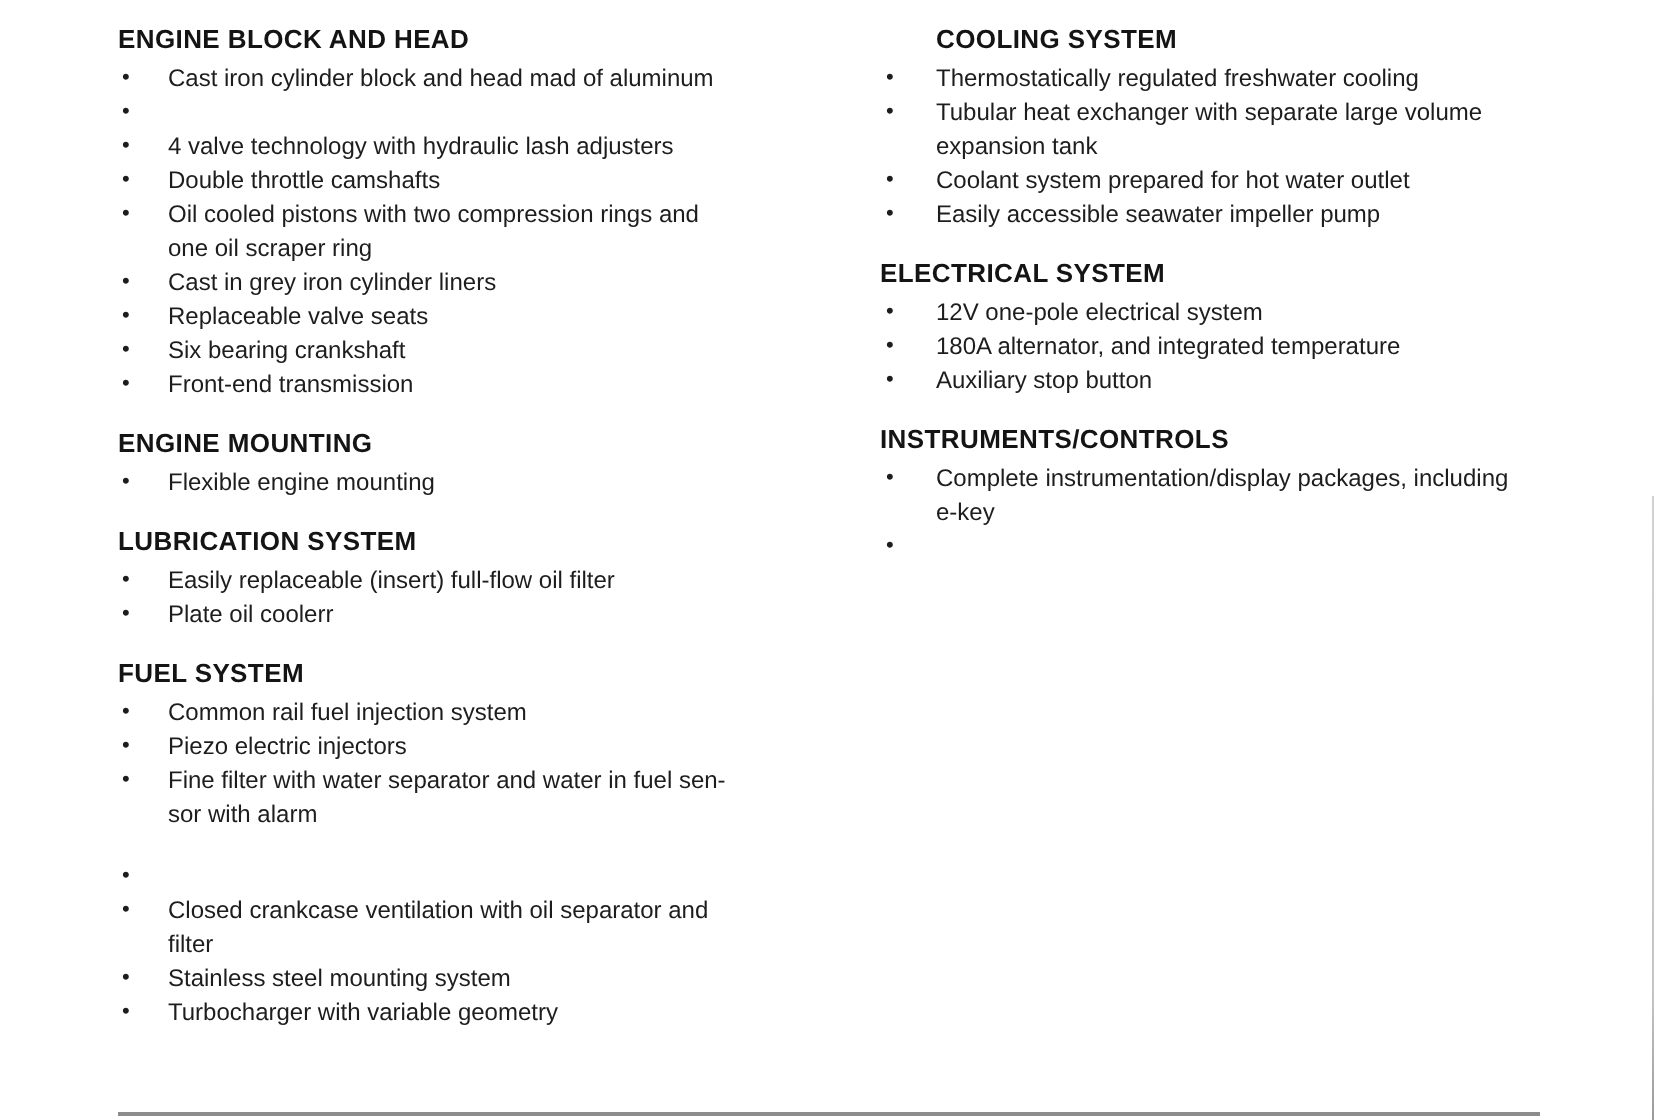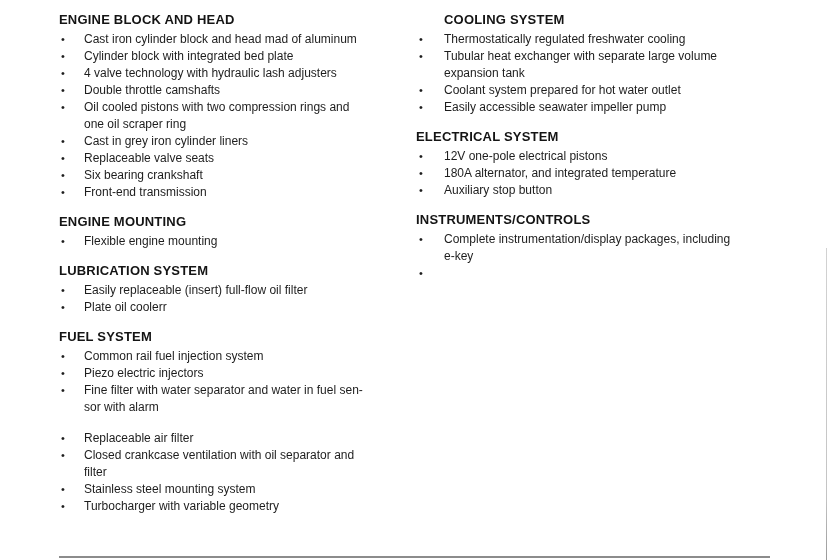--- a/index.html
+++ b/index.html
@@ -13,21 +13,21 @@
     width: 830px;
     height: 560px;
     background: var(--background, #ffffff);
     overflow: hidden;
   }
   .col {
     position: absolute;
     top: 13px;
   }
   .col-left  { left: 59px;  width: 338px; }
-  .col-right { left: 416px; width: 355px; }
+  .col-right { left: 440px; width: 355px; }
   .section { margin-bottom: 14px; }
   .section-title {
     font-size: 13px;
     font-weight: bold;
     line-height: 14px;
     letter-spacing: 0.2px;
     color: var(--heading, #141414);
     margin-bottom: 4px;
   }
   .section-title.indented { padding-left: 28px; }
@@ -72,21 +72,20 @@
 <div class="page">
   <div class="col col-left">
       <div class="section">
         <div class="section-title">ENGINE BLOCK AND HEAD</div>
         <div class="item">
           <span class="bullet">•</span>
           <span class="item-text">Cast iron cylinder block and head mad of aluminum</span>
         </div>
         <div class="item">
           <span class="bullet">•</span>
-          <span class="item-text">Cylinder block with integrated bed plate</span>
         </div>
         <div class="item">
           <span class="bullet">•</span>
           <span class="item-text">4 valve technology with hydraulic lash adjusters</span>
         </div>
         <div class="item">
           <span class="bullet">•</span>
           <span class="item-text">Double throttle camshafts</span>
         </div>
         <div class="item">
@@ -141,21 +140,20 @@
         </div>
         <div class="item">
           <span class="bullet">•</span>
           <span class="item-text">Fine filter with water separator and water in fuel sen-
 sor with alarm</span>
         </div>
       </div>
       <div class="section">
         <div class="item">
           <span class="bullet">•</span>
-          <span class="item-text">Replaceable air filter</span>
         </div>
         <div class="item">
           <span class="bullet">•</span>
           <span class="item-text">Closed crankcase ventilation with oil separator and
 filter</span>
         </div>
         <div class="item">
           <span class="bullet">•</span>
           <span class="item-text">Stainless steel mounting system</span>
         </div>
@@ -183,21 +181,21 @@
         </div>
         <div class="item">
           <span class="bullet">•</span>
           <span class="item-text">Easily accessible seawater impeller pump</span>
         </div>
       </div>
       <div class="section">
         <div class="section-title">ELECTRICAL SYSTEM</div>
         <div class="item">
           <span class="bullet">•</span>
-          <span class="item-text">12V one-pole electrical pistons</span>
+          <span class="item-text">12V one-pole electrical system</span>
         </div>
         <div class="item">
           <span class="bullet">•</span>
           <span class="item-text">180A alternator, and integrated temperature</span>
         </div>
         <div class="item">
           <span class="bullet">•</span>
           <span class="item-text">Auxiliary stop button</span>
         </div>
       </div>

